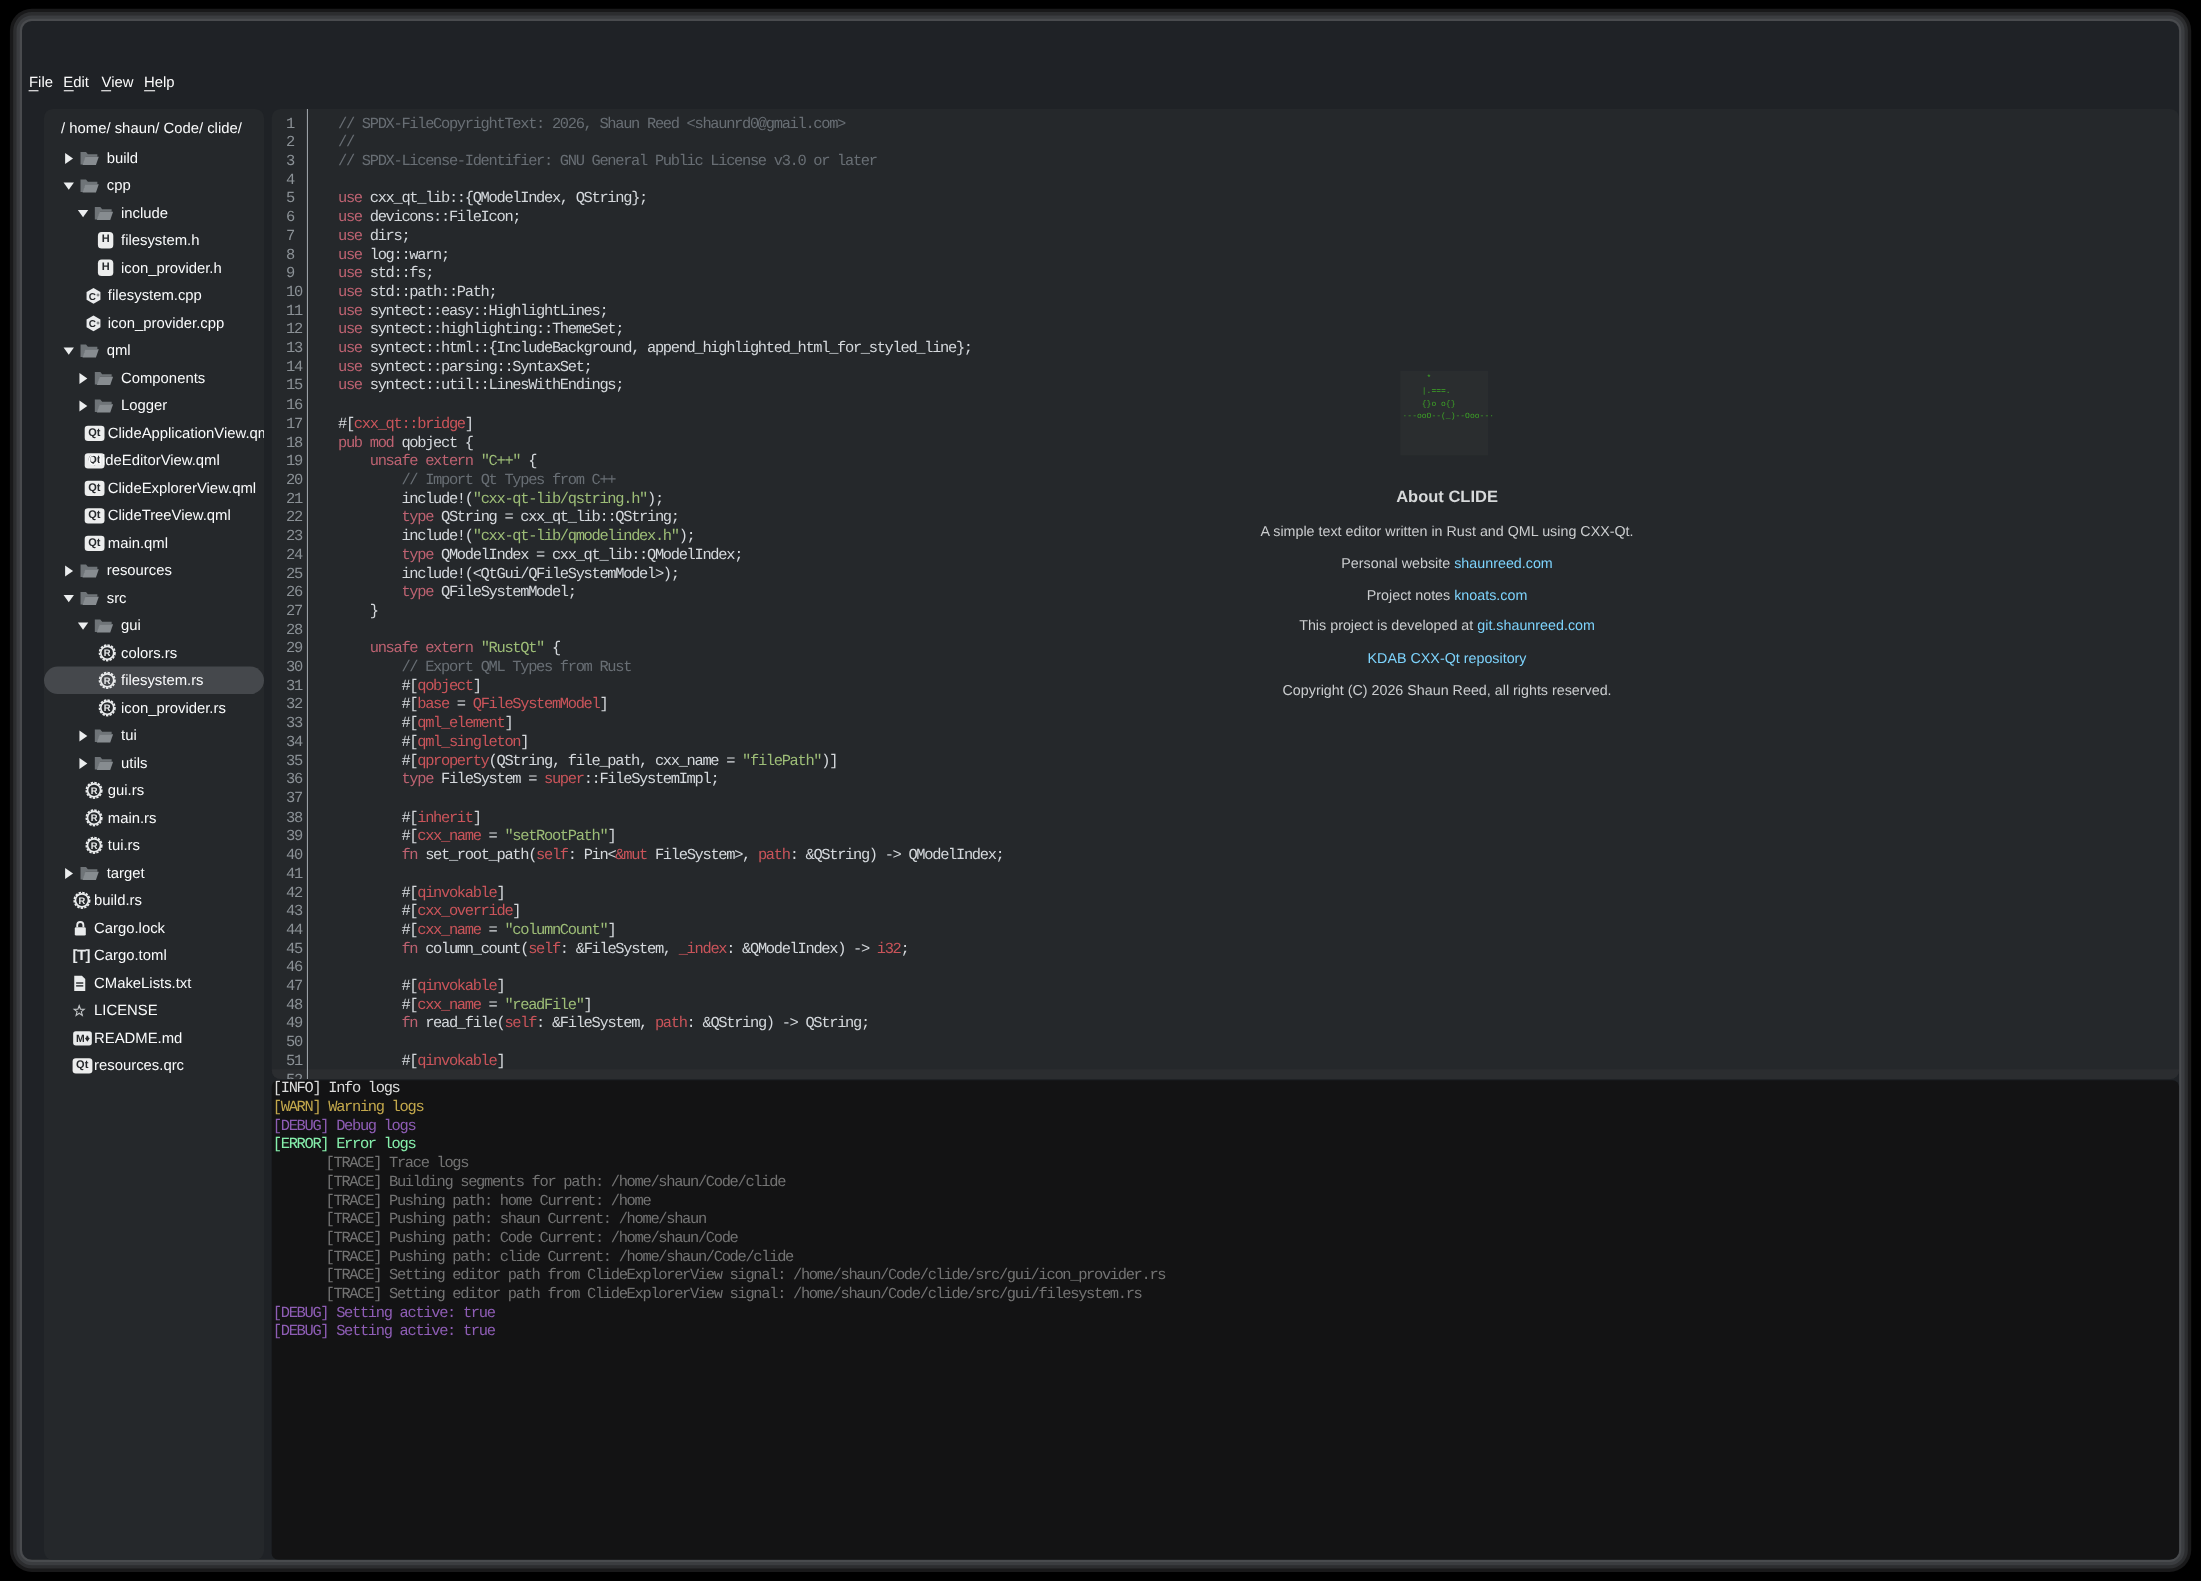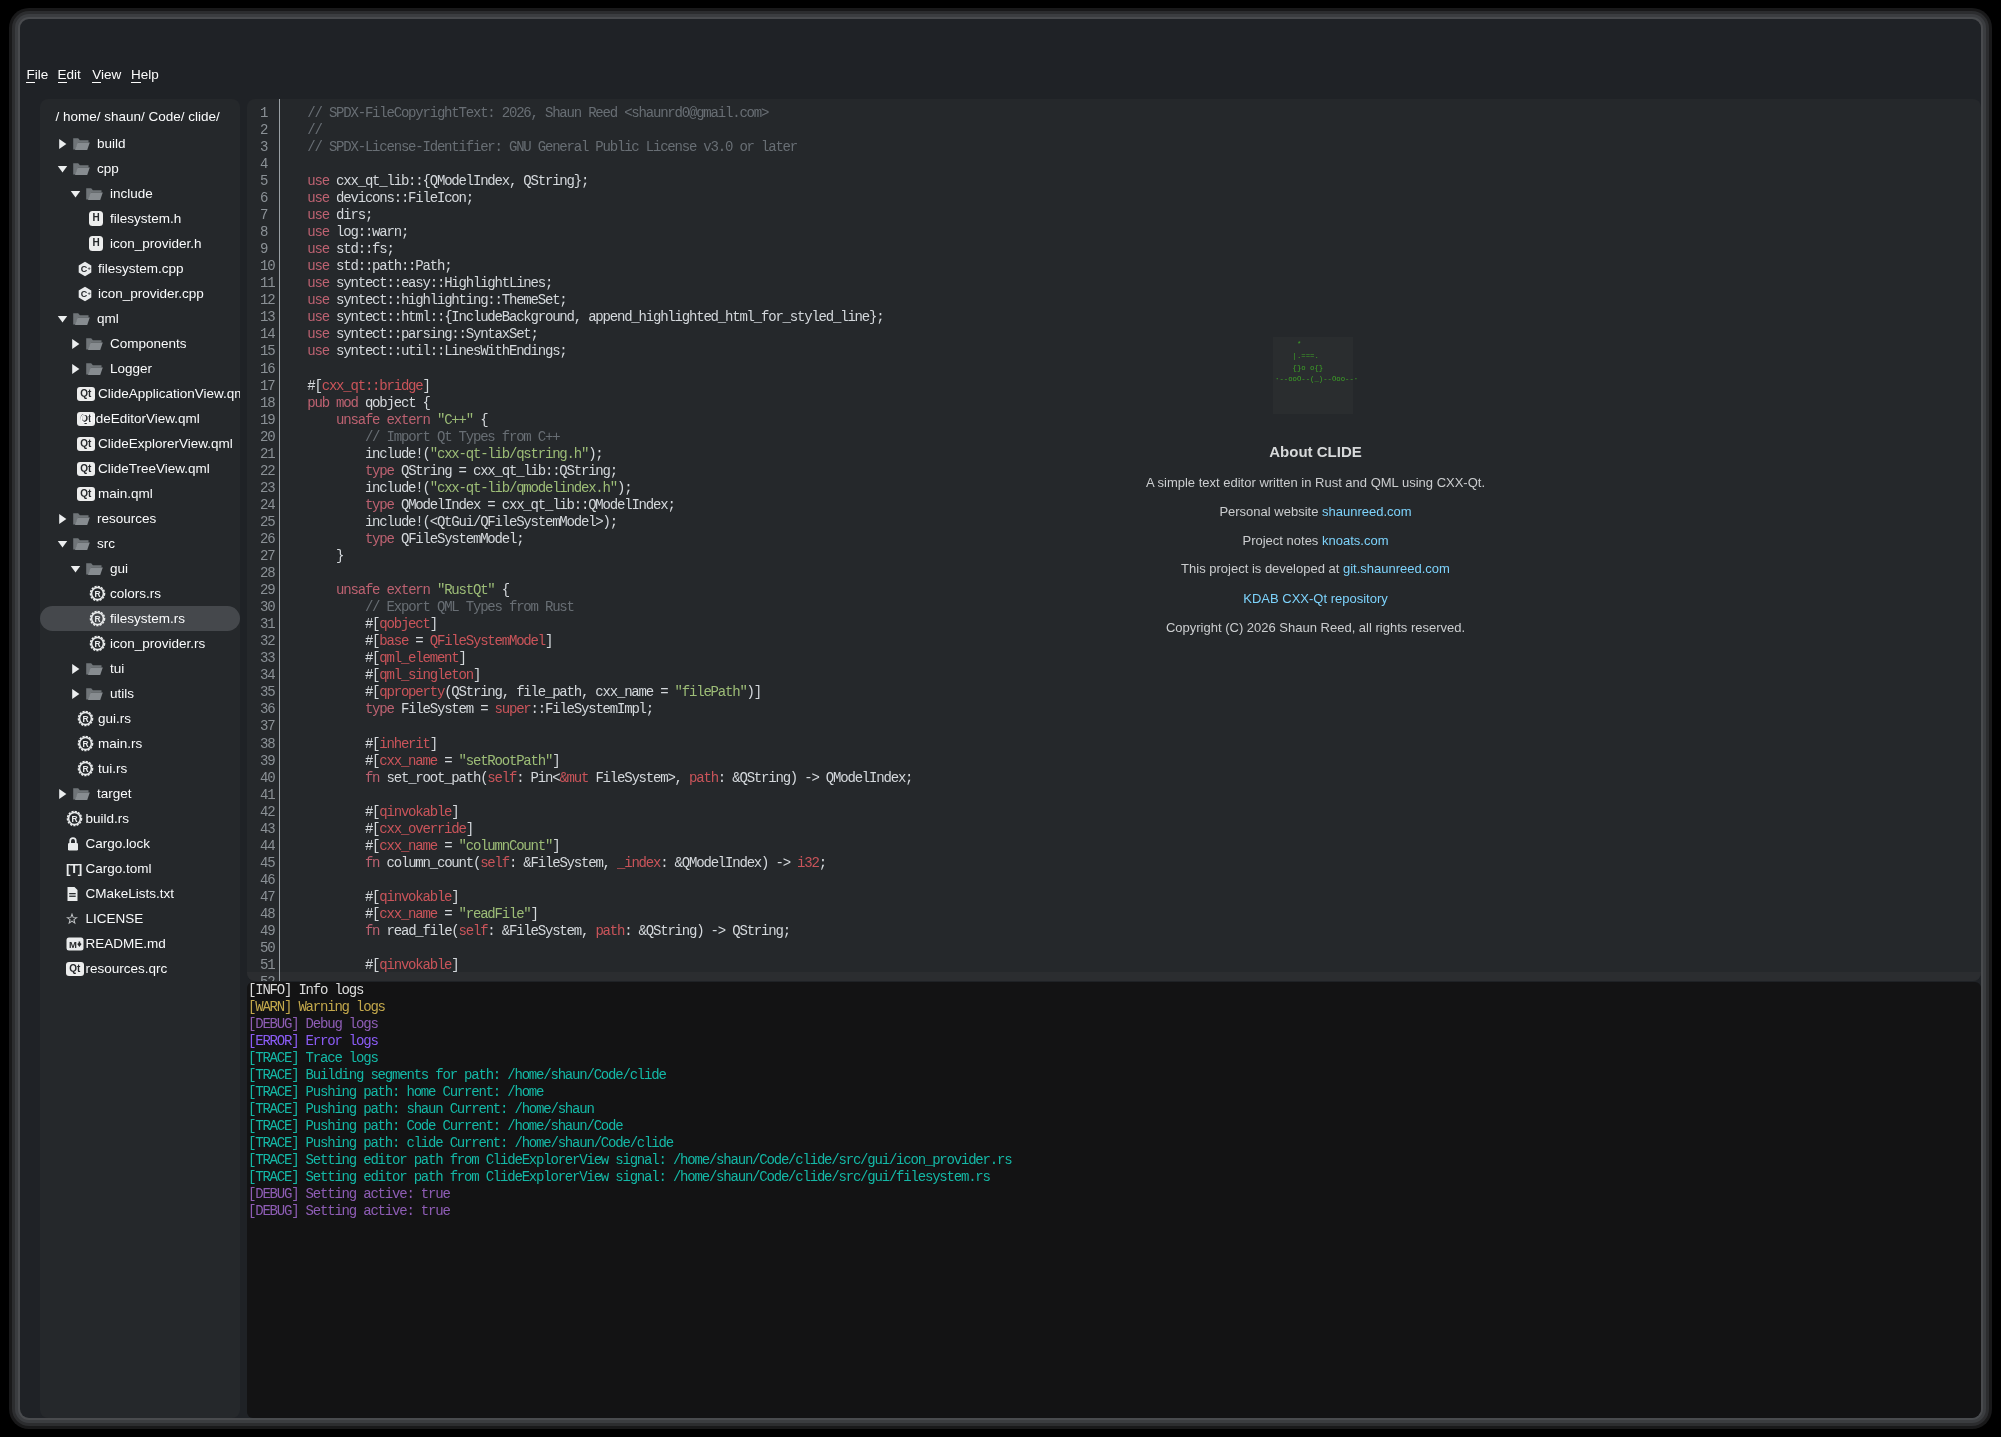--- a/index.html
+++ b/index.html
@@ -35,21 +35,21 @@
 #codebox { position:absolute; left:1px; top:5.8px; font:14px/17.04px "Liberation Mono",monospace;
   letter-spacing:-1.2px; white-space:pre; color:#d4d8dc;margin-left:12px; }
 #codebox n { display:inline-block; width:47.3px; color:#8b9196; }
 k { color:#bd6271; }
 v { color:#c9545a; }
 s { color:#9dbd77; text-decoration:none; }
 c { color:#686e74; }
 #logbox { position:absolute; left:227px; top:963px; width:1734px; height:436px; background:#131314;
   border-radius:6px; overflow:hidden; font:14px/17px "Liberation Mono",monospace; letter-spacing:-1.2px;
   white-space:pre; padding:0.3px 0 0 1px; }
-.lg-w { color:#dcdcdc; } .lg-y { color:#c3a84c; } .lg-p { color:#8e5db5; } .lg-r { color:#8b5cf6; } .lg-o { color:#14b8a6; }
+.lg-w { color:#dcdcdc; } .lg-y { color:#c3a84c; } .lg-p { color:#8e5db5; } .lg-r { color:#86efac; } .lg-o { color:#737373;padding-left:48px; }
 #artbox { position:absolute; left:1253px; top:318px; width:80px; height:77px; background:#2a2d2f; }
 #artbox pre { margin:2px 0 0 2px; font:7.3px/11.8px "Liberation Mono",monospace; color:#3da426; }
 #about { position:absolute; top:0; left:1030px; width:531px; text-align:center; }
 #about .hd { position:absolute; left:0; width:100%; top:424px; font-size:15px; font-weight:bold; color:#d7d9da; }
 #about p { position:absolute; left:0; width:100%; font-size:13px; color:#cbcdcf; }
 #about a { color:#7dd3fc; }
 </style></head><body>
 <div id="win">
   <div id="menubar">
     <span style="left:6.4px"><u>F</u>ile</span>

